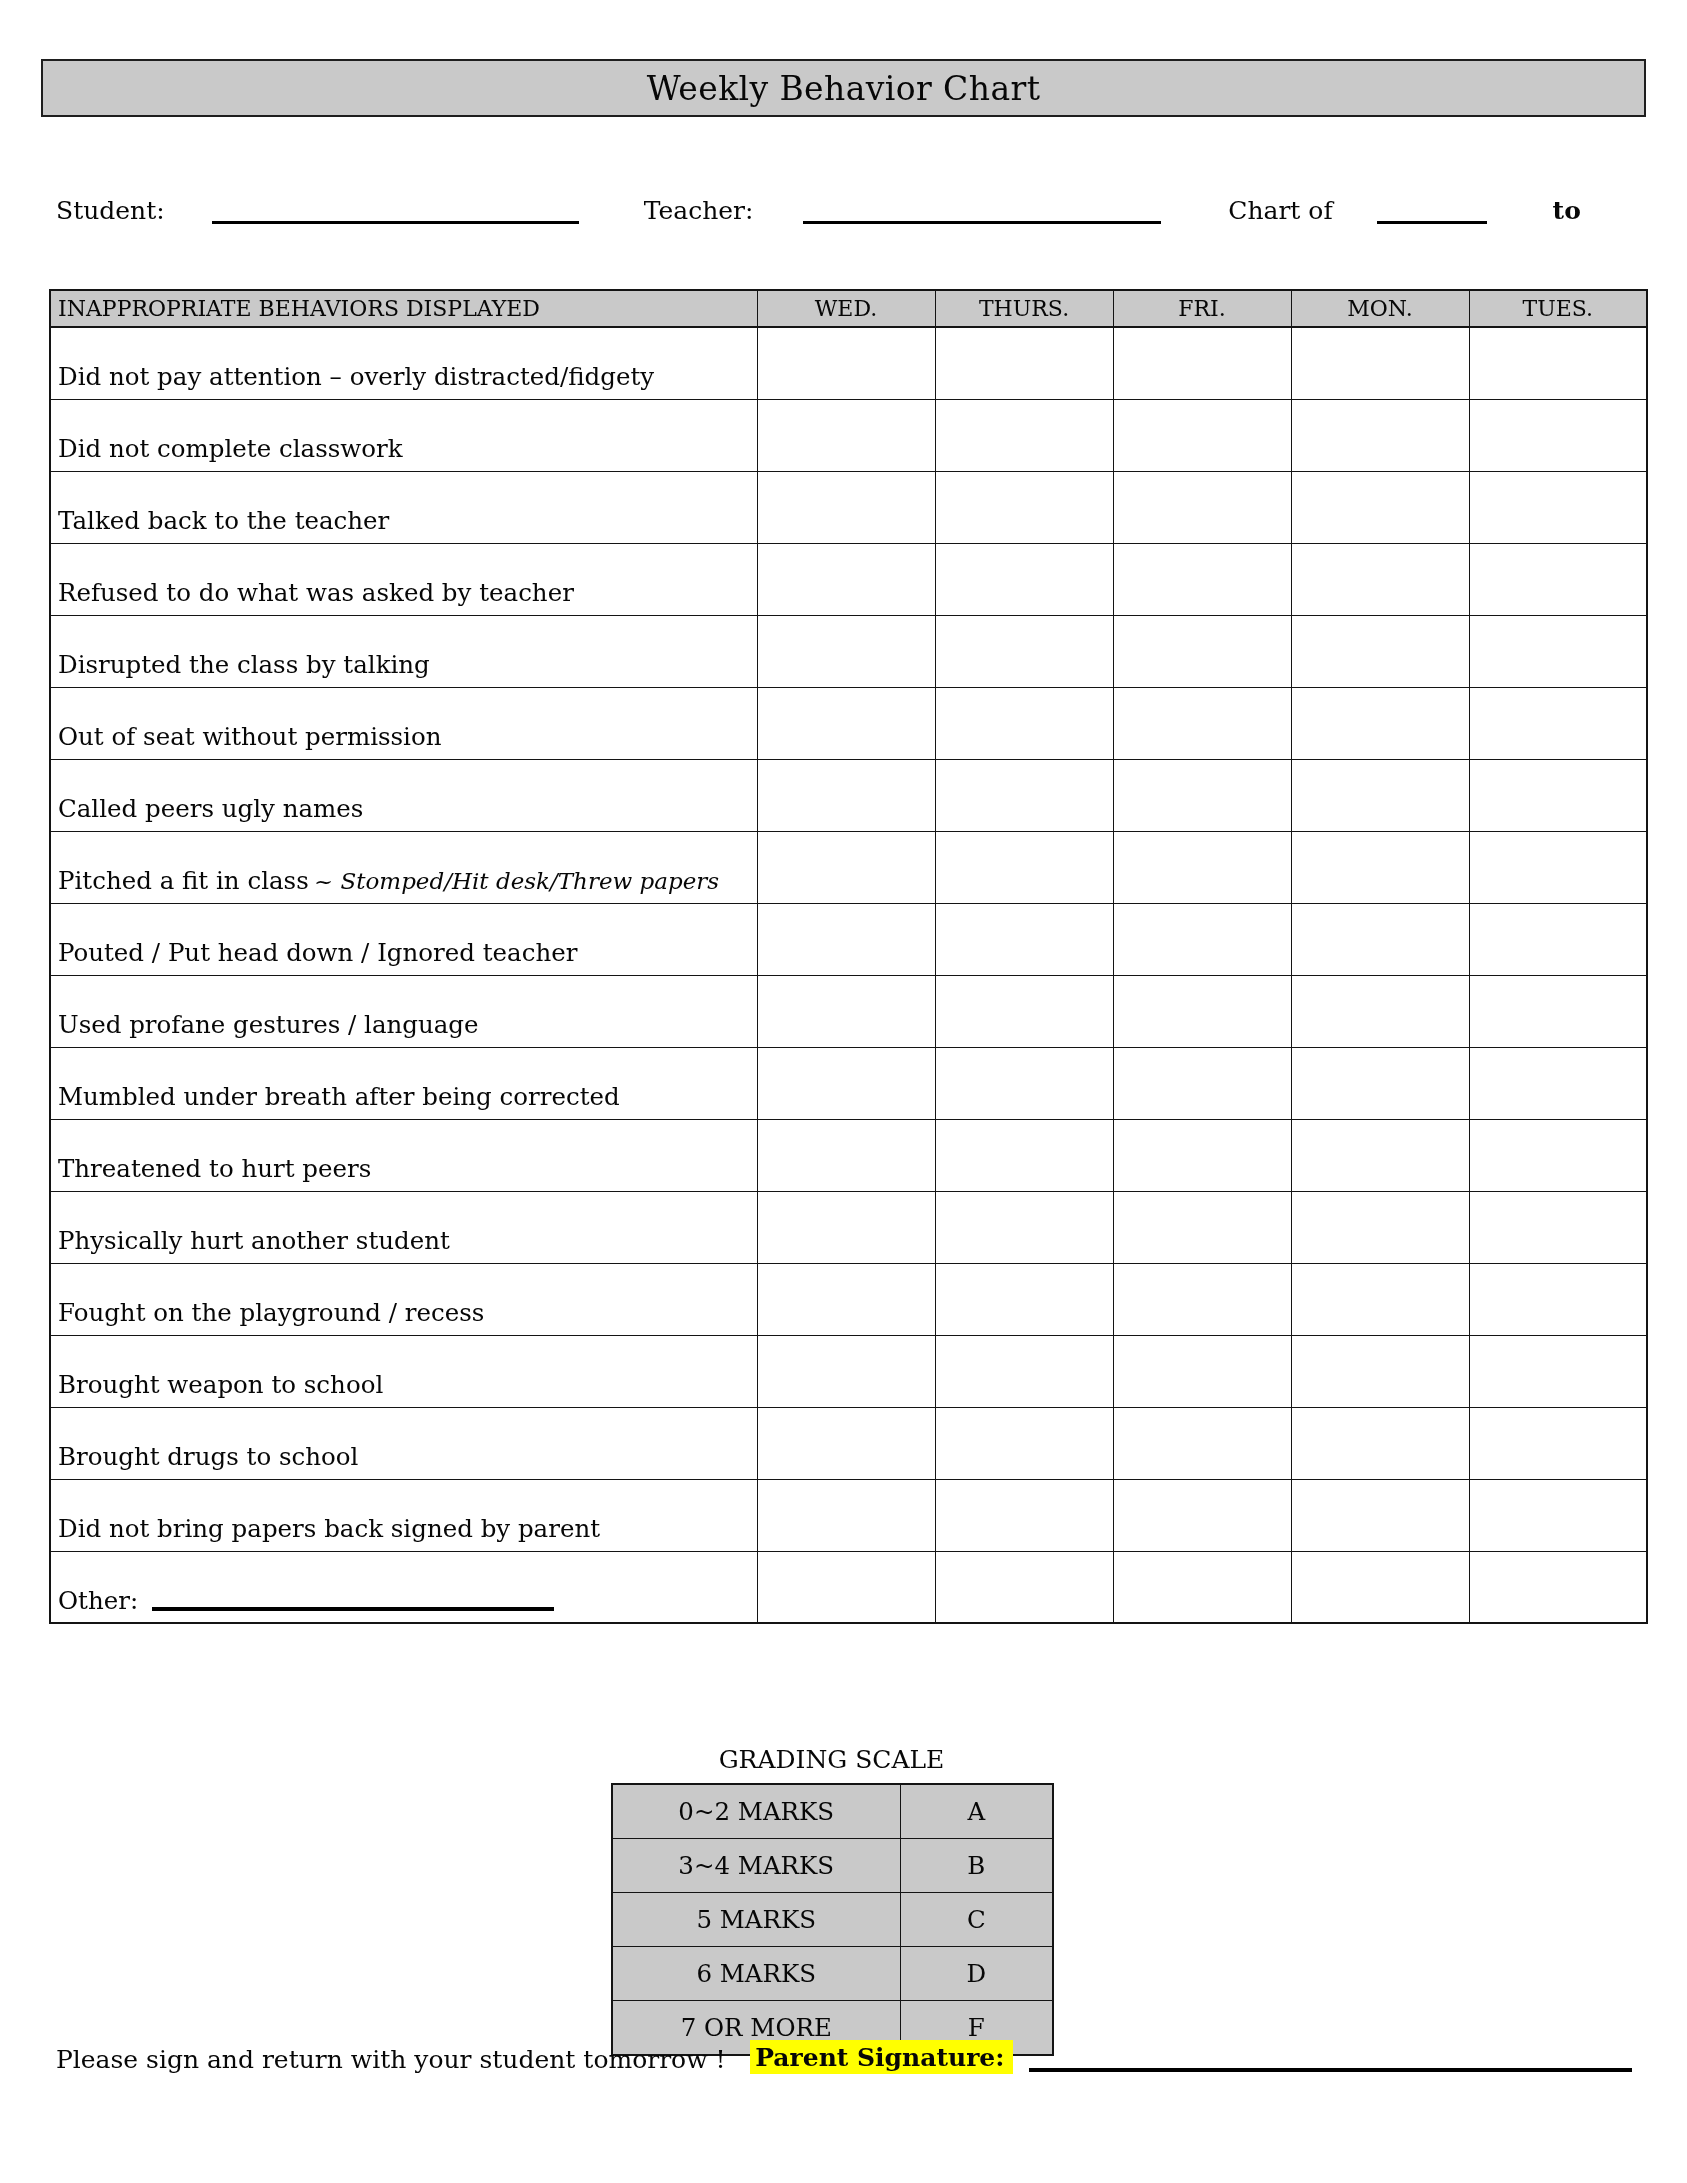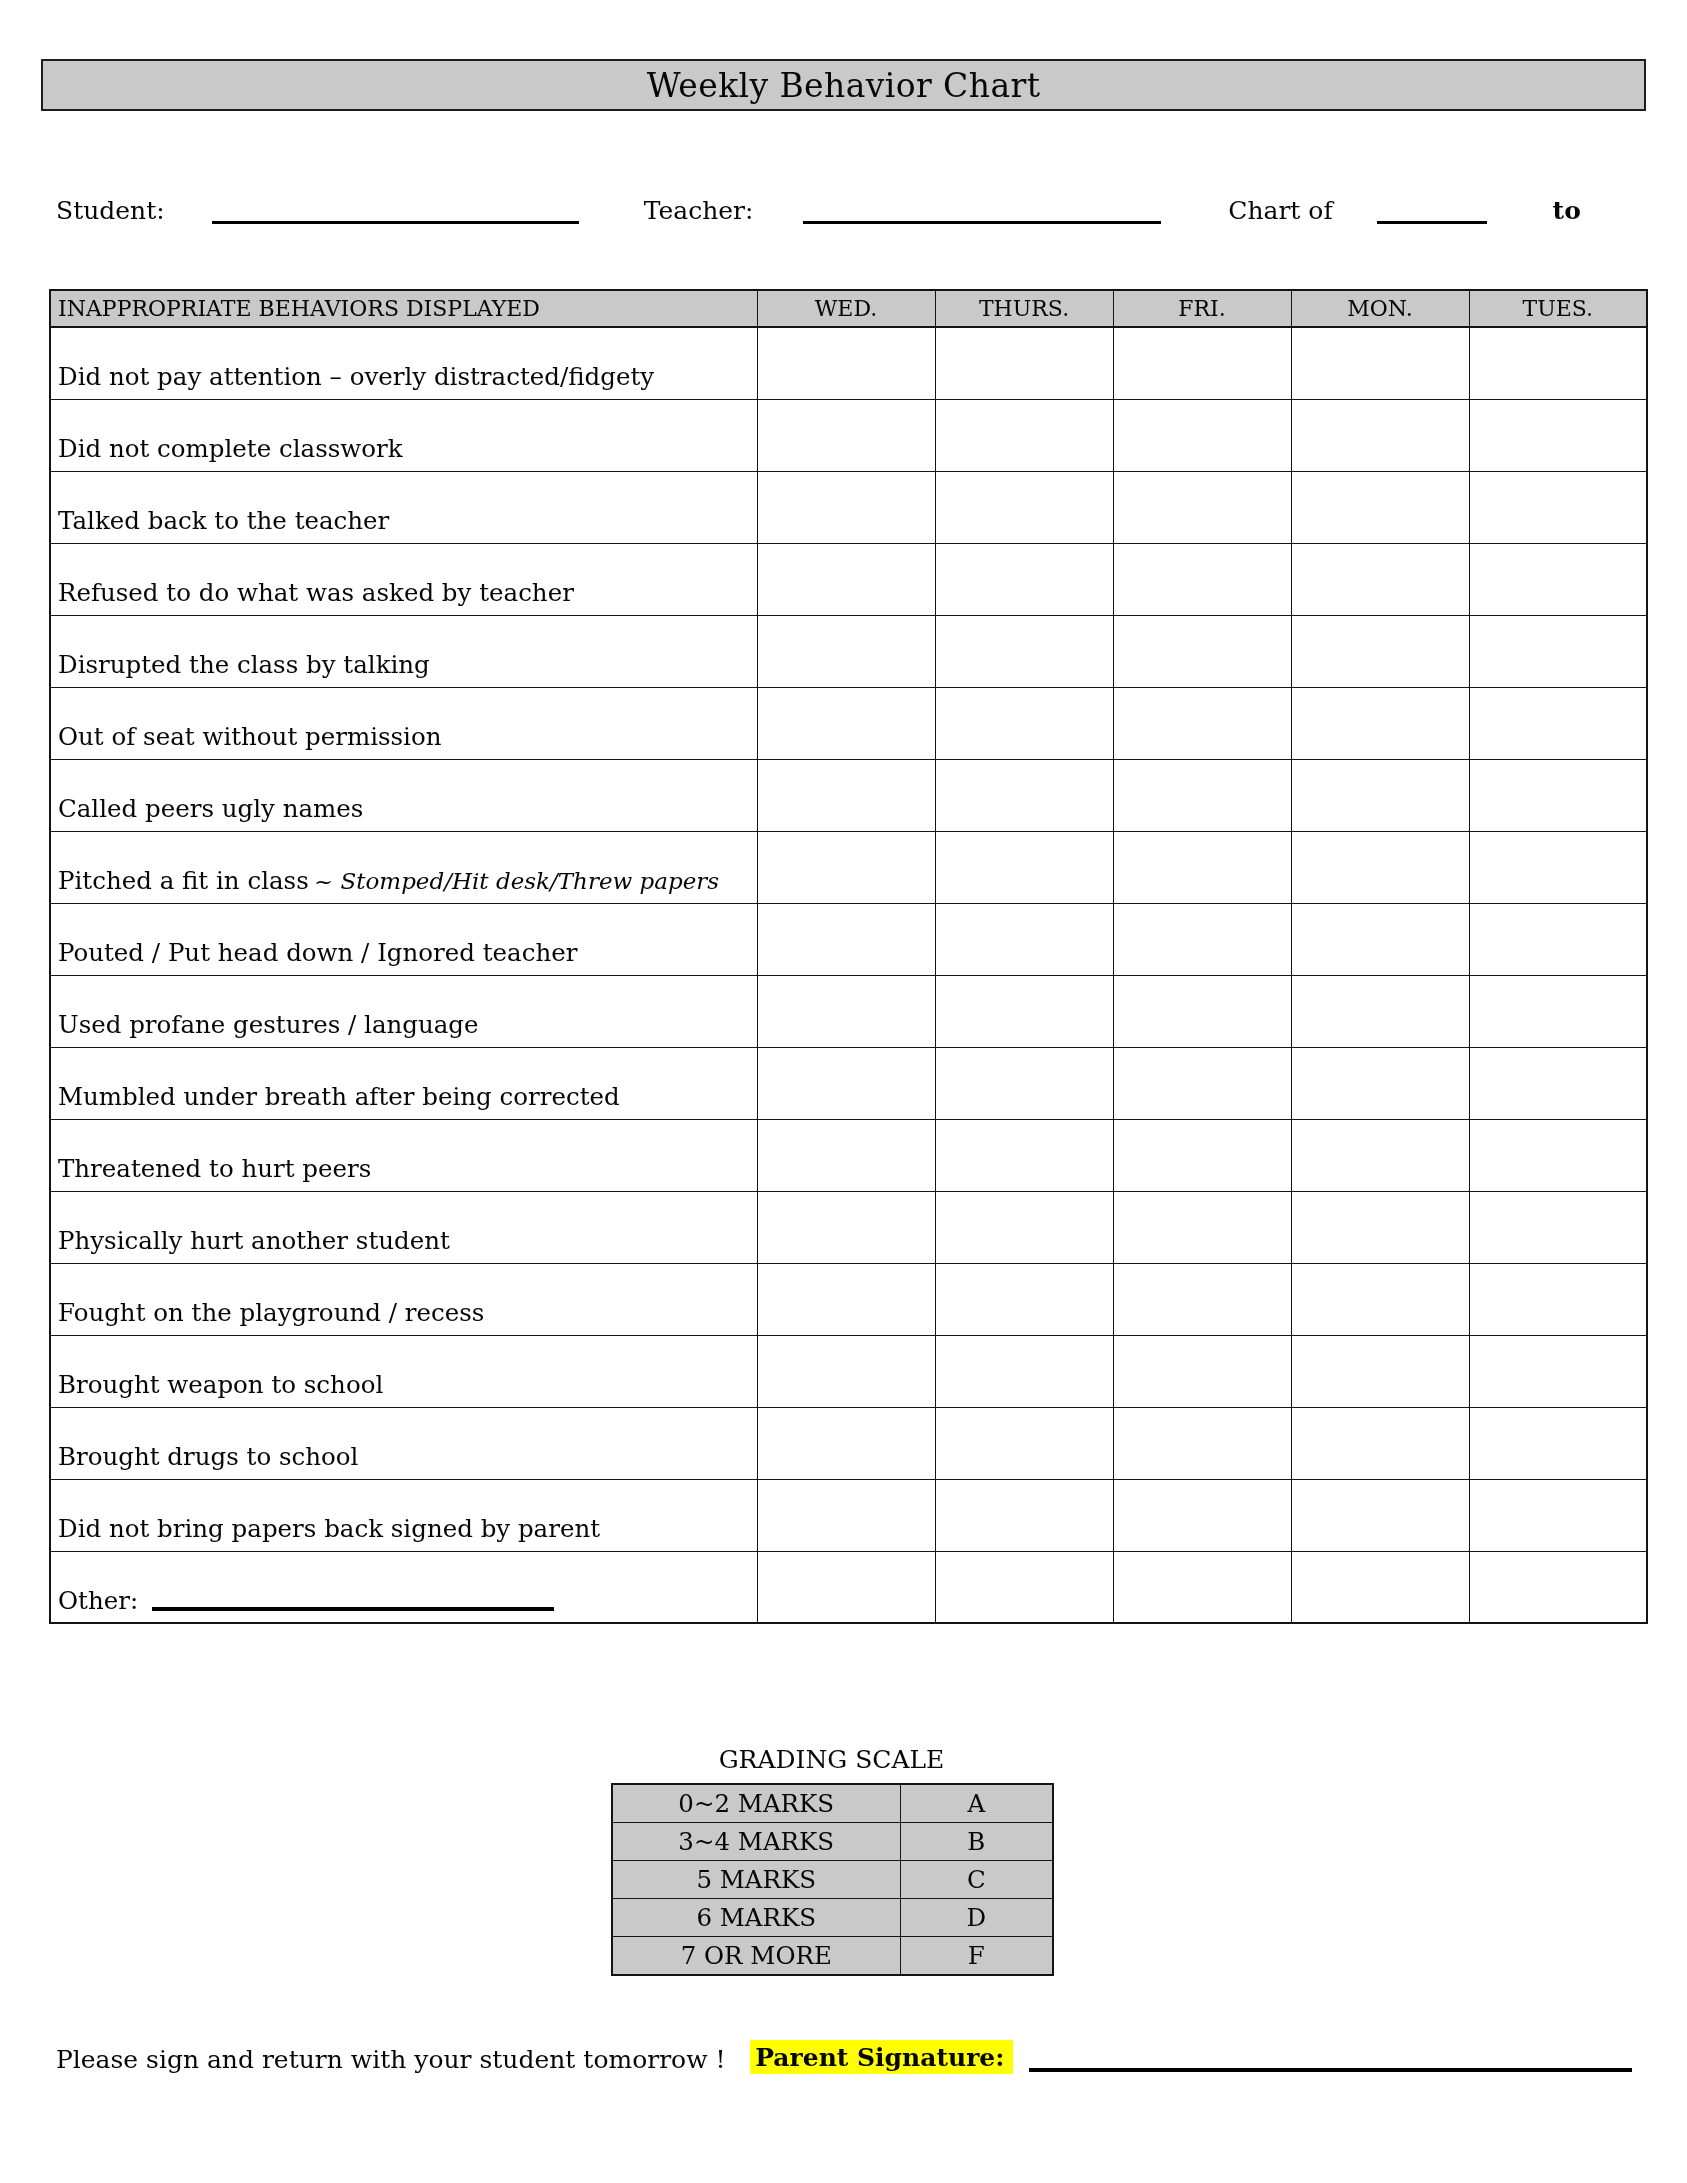--- a/index.html
+++ b/index.html
@@ -8,21 +8,21 @@
     width: 1687px; height: 2184px;
     position: relative;
     background: #ffffff;
     color: #070707;
     font-family: "DejaVu Serif", "Liberation Serif", serif;
   }
 
   
   .title-bar {
     position: absolute; left: 41px; top: 59px;
-    width: 1605px; height: 52px;
+    width: 1605px; height: 58px;
     background: #c9c9c9;
     border: 2.6px solid #1e1e1e;
     display: flex; align-items: center; justify-content: center;
   }
   .title-bar .title-text { font-size: 33px; letter-spacing: 0.4px; }
 
   
   .info-line {
     position: absolute; left: 56px; top: 180px;
     width: 1576px; height: 45px;
@@ -78,21 +78,21 @@
   table.grading-table {
     position: absolute; left: 611px; top: 1783px;
     width: 441px;
     border-collapse: collapse; table-layout: fixed;
     border: 2.6px solid #141414;
   }
   .grading-table td {
     border: 1.7px solid #141414;
     background: #c9c9c9;
     height: 35px; text-align: center;
-    font-size: 24.5px; padding: 4px;
+    font-size: 24.5px; padding: 12px;
   }
 
   
   .footer-line {
     position: absolute; left: 56px; top: 2032px;
     width: 1576px; height: 42px;
     display: flex; align-items: flex-end;
     font-size: 25px; white-space: nowrap; justify-content: space-between;
   }
   .sig-label {

